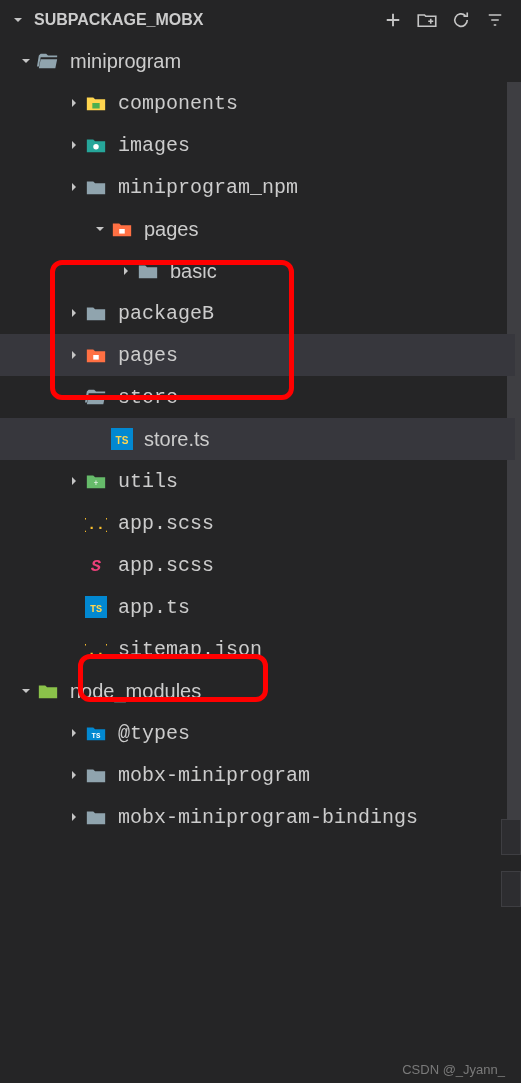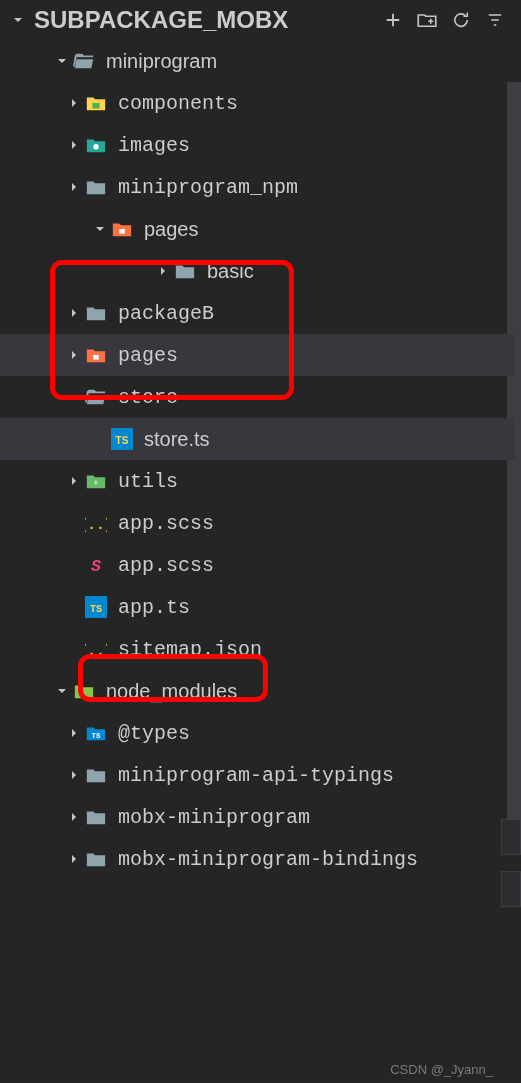--- a/index.html
+++ b/index.html
@@ -84,26 +84,26 @@
       align-items: center;
       justify-content: center;
       margin-right: 10px;
       flex-shrink: 0;
     }
     .label {
       color: #cccccc;
     }
     .label-bold {
       font-weight: 700;
-      font-size: 24px;
-    }
-    .indent-1 { padding-left: 52px; }
+      font-size: 16px;
+    }
+    .indent-1 { padding-left: 16px; }
     .indent-2 { padding-left: 64px; font-family: Liberation Mono, monospace; }
     .indent-3 { padding-left: 90px; }
-    .indent-4 { padding-left: 116px; margin-left: 37px; }
+    .indent-4 { padding-left: 116px; }
     
     .highlight-box {
       position: absolute;
       border: 5px solid #ff0000;
       border-radius: 12px;
       pointer-events: none;
       z-index: 10;
     }
     .box1 {
       left: 50px;
@@ -122,21 +122,21 @@
       right: 0;
       top: 42px;
       width: 14px;
       height: 740px;
       background: #3e3e42;
       border-radius: 0;
     }
     .watermark {
       position: absolute;
       bottom: 6px;
-      right: 28px;
+      right: 16px;
       color: #7a7a7a;
       font-size: 13px;
     }
     .side-notches {
       position: absolute;
       right: 0;
       bottom: 160px;
       width: 20px;
     }
     .notch {
@@ -406,33 +406,20 @@
           <span class="chevron">
             <svg width="16" height="16" viewBox="0 0 16 16">
               <path fill="currentColor" d="M6 4l4 4-4 4z"></path>
             </svg>
           </span>
           <span class="file-icon">
             <svg width="22" height="22" viewBox="0 0 24 24">
               <path fill="#90a4ae" d="M2 6h7l2 2h11v12H2z"></path>
             </svg>
           </span>
-          <span class="label">miniprogram-api-typings</span>
-        </div>
-        <div class="tree-row indent-2">
-          <span class="chevron">
-            <svg width="16" height="16" viewBox="0 0 16 16">
-              <path fill="currentColor" d="M6 4l4 4-4 4z"></path>
-            </svg>
-          </span>
-          <span class="file-icon">
-            <svg width="22" height="22" viewBox="0 0 24 24">
-              <path fill="#90a4ae" d="M2 6h7l2 2h11v12H2z"></path>
-            </svg>
-          </span>
           <span class="label">mobx-miniprogram</span>
         </div>
         <div class="tree-row indent-2">
           <span class="chevron">
             <svg width="16" height="16" viewBox="0 0 16 16">
               <path fill="currentColor" d="M6 4l4 4-4 4z"></path>
             </svg>
           </span>
           <span class="file-icon">
             <svg width="22" height="22" viewBox="0 0 24 24">

